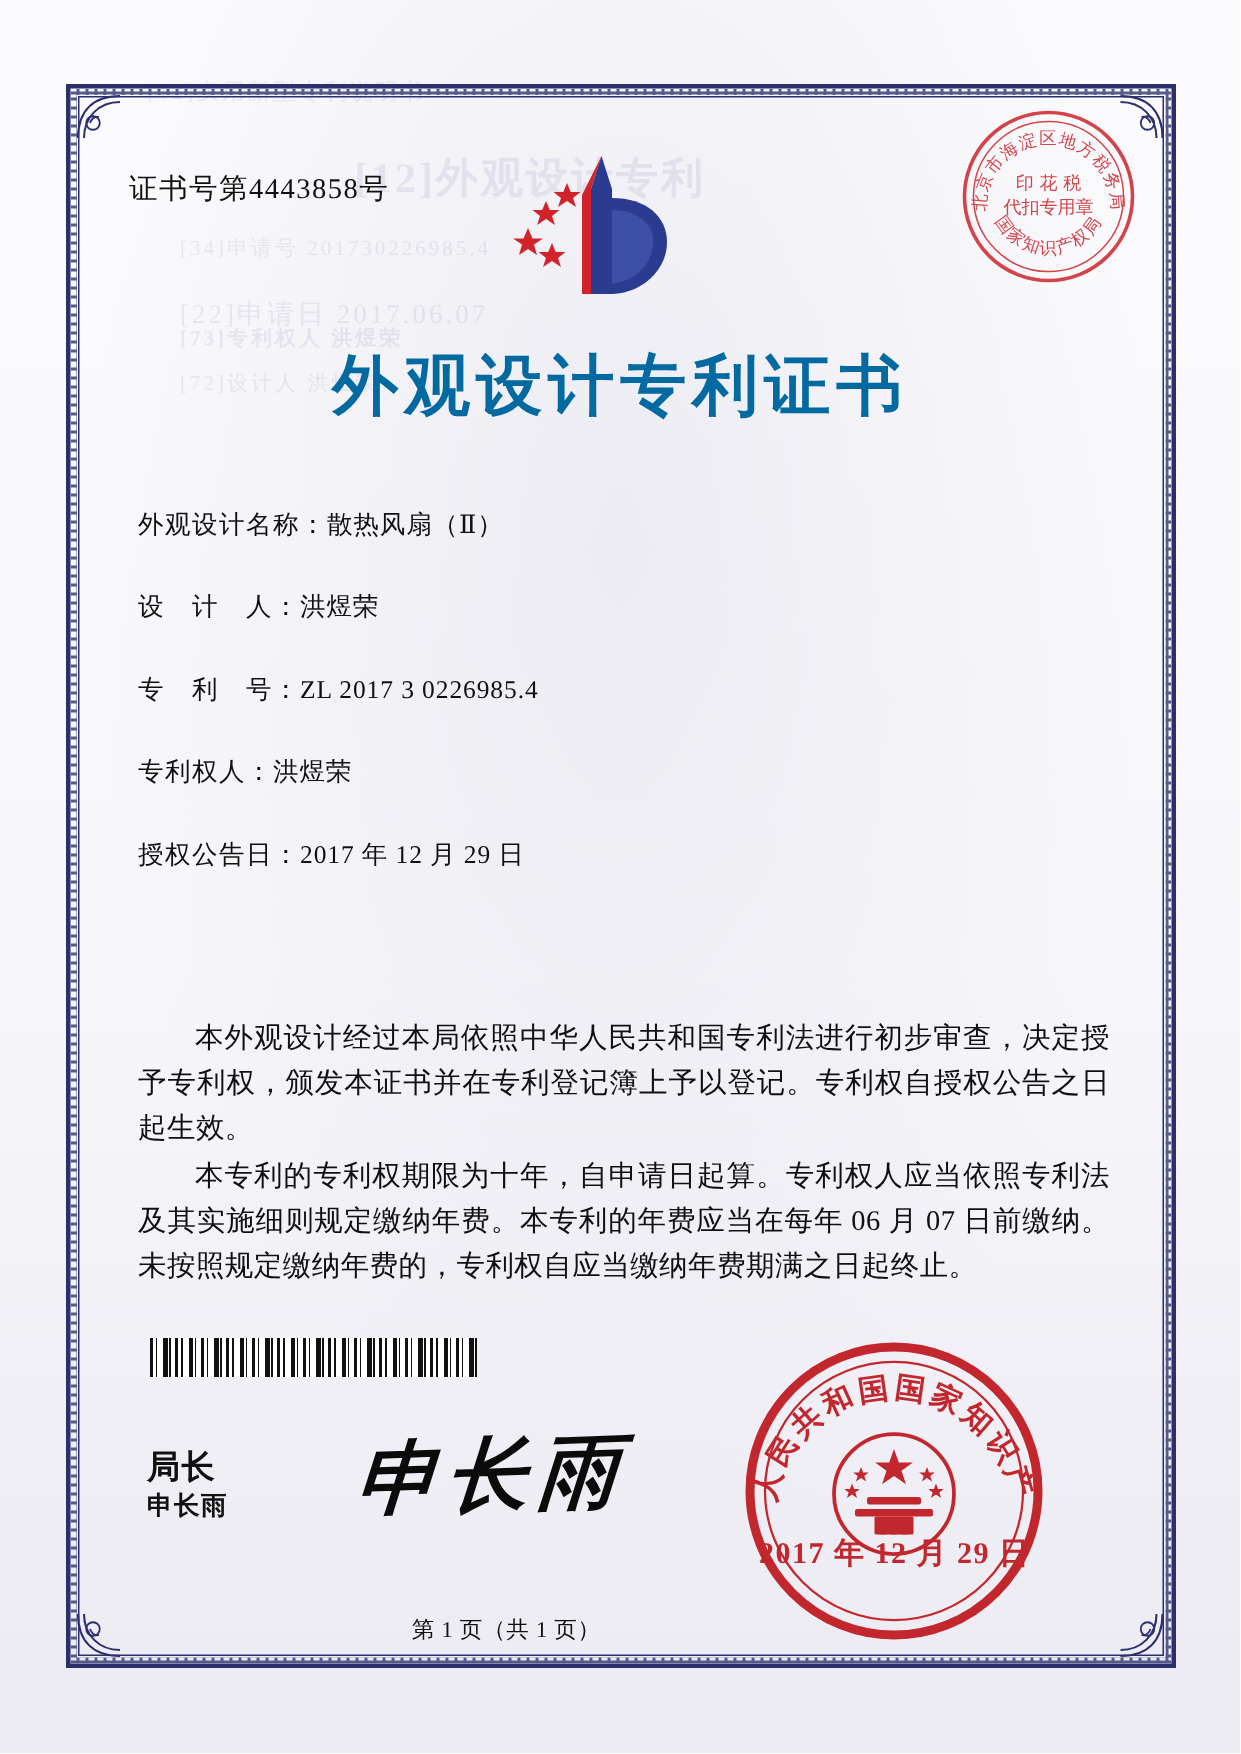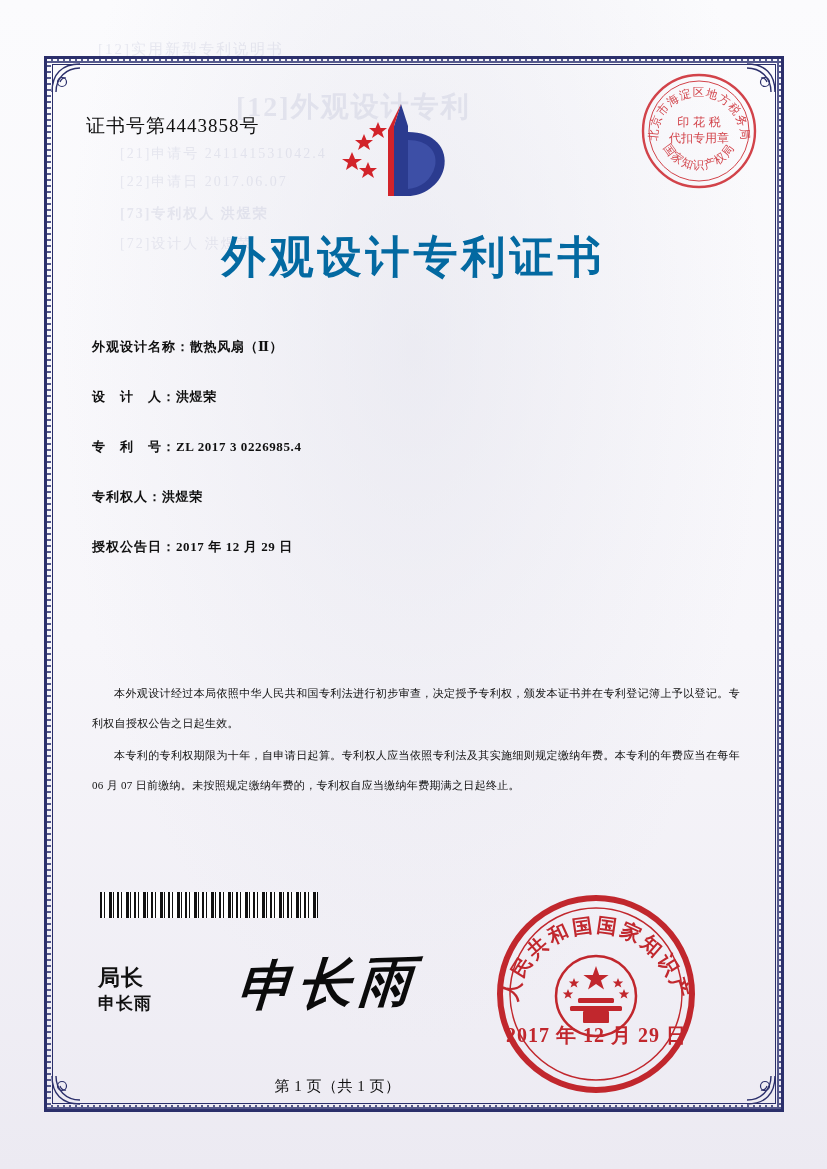--- a/index.html
+++ b/index.html
@@ -26,29 +26,30 @@
       linear-gradient(180deg, #fbfbfd 0%, #f7f6fa 55%, #eceaf2 100%);
     pointer-events: none;
   }
   .ghost-text {
     position: absolute;
     color: rgba(120,130,170,0.14);
     font-weight: bold;
     letter-spacing: 2px;
     white-space: nowrap;
     pointer-events: none;
+    margin-top: 12px;
   }
   .ghost-title {
     top: 88px;
     left: 236px;
     font-size: 28px;
   }
   .ghost-line1 { top: 40px; left: 98px; font-size: 15px; font-weight: normal; }
   .ghost-line2 { top: 145px; left: 120px; font-size: 14px; font-weight: normal; }
-  .ghost-line3 { top: 173px; left: 120px; font-size: 14px; font-weight: normal; }
+  .ghost-line3 { top: 185px; left: 120px; font-size: 18px; font-weight: normal; }
   .ghost-line4 { top: 205px; left: 120px; font-size: 14px; font-weight: bold; }
   .ghost-line5 { top: 235px; left: 120px; font-size: 14px; font-weight: normal; }
 
   
   .border-outer {
     position: absolute;
     left: 44px;
     top: 56px;
     width: 740px;
     height: 1056px;
@@ -139,37 +140,36 @@
   }
 
   
   .fields {
     position: absolute;
     left: 92px;
     top: 338px;
     width: 640px;
   }
   .field-row {
-    font-size: 13px;
+    font-size: 17px;
     color: #101010;
     margin-bottom: 32px;
     letter-spacing: 0.5px;
     white-space: nowrap;
-    font-weight: bold;
   }
   .field-label { letter-spacing: 1px; }
   .field-value { letter-spacing: 0.6px; }
 
   
   .body-text {
     position: absolute;
     left: 92px;
     top: 678px;
     width: 648px;
-    font-size: 11px;
+    font-size: 19px;
     line-height: 30px;
     color: #101010;
     text-align: justify;
     letter-spacing: 0.3px;
   }
   .body-text p {
     margin: 0 0 2px 0;
     text-indent: 2em;
   }
 
@@ -254,21 +254,21 @@
 </style>
 </head>
 <body>
 
 <div class="page">
 
   <div class="paper-texture"></div>
 
   <div class="ghost-text ghost-line1">[12]实用新型专利说明书</div>
   <div class="ghost-text ghost-title">[12]外观设计专利</div>
-  <div class="ghost-text ghost-line2">[21]申请号 241141531042.4</div>
+  <div class="ghost-text ghost-line2">[34]申请号 201730226985.4</div>
   <div class="ghost-text ghost-line3">[22]申请日 2017.06.07</div>
   <div class="ghost-text ghost-line4">[73]专利权人 洪煜荣</div>
   <div class="ghost-text ghost-line5">[72]设计人 洪煜荣</div>
 
   <div class="border-outer"></div>
   <div class="border-hatch"></div>
   <div class="border-inner"></div>
 
   <div class="corner tl">
     <svg viewBox="0 0 36 36">

